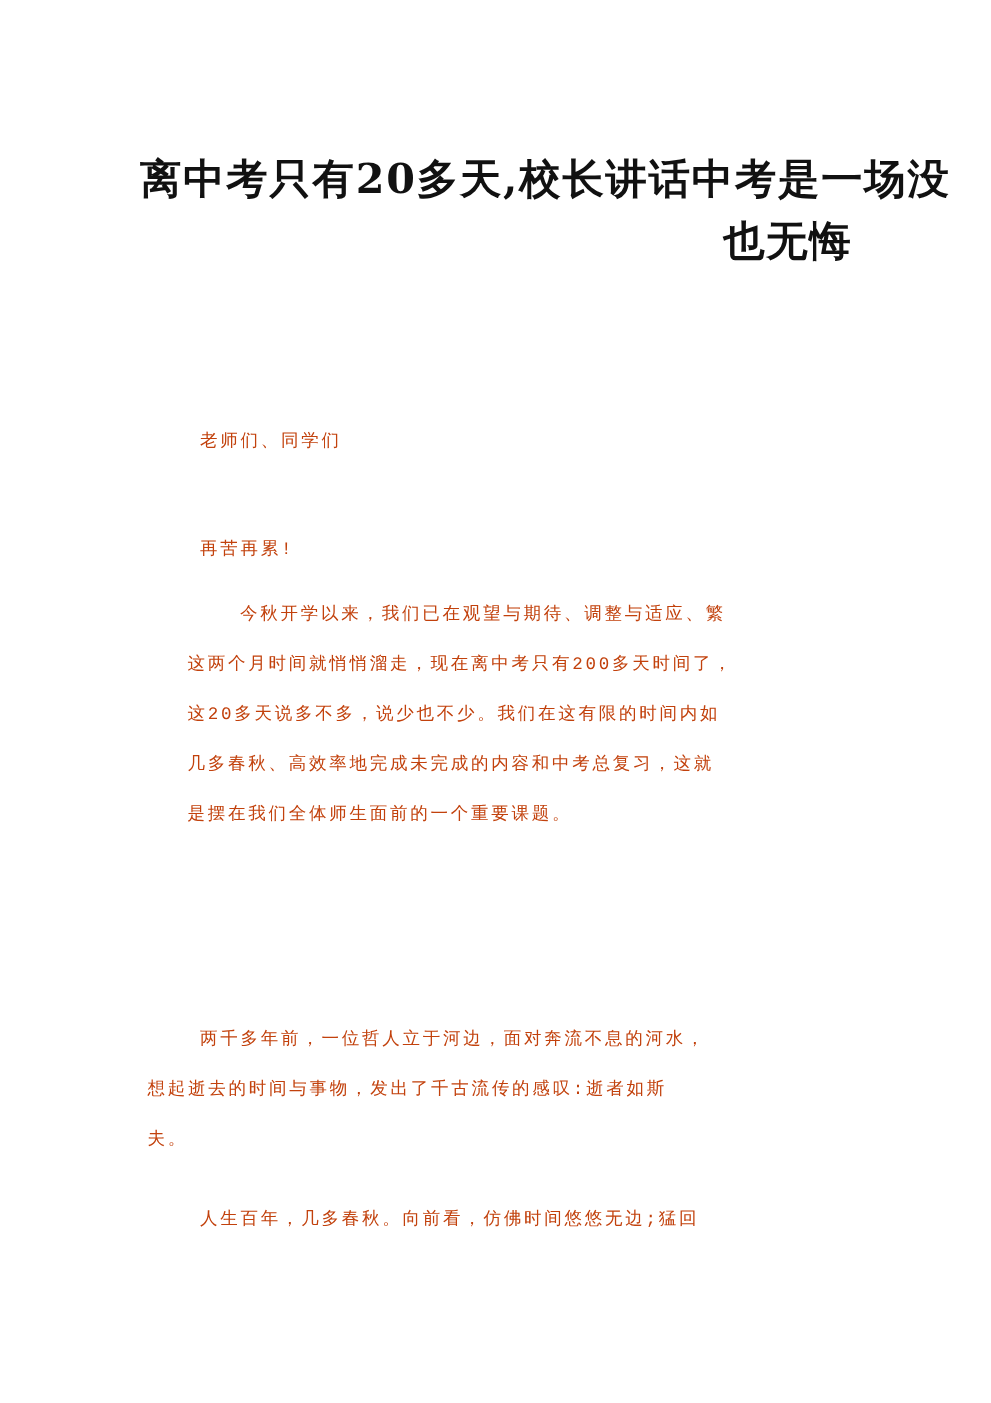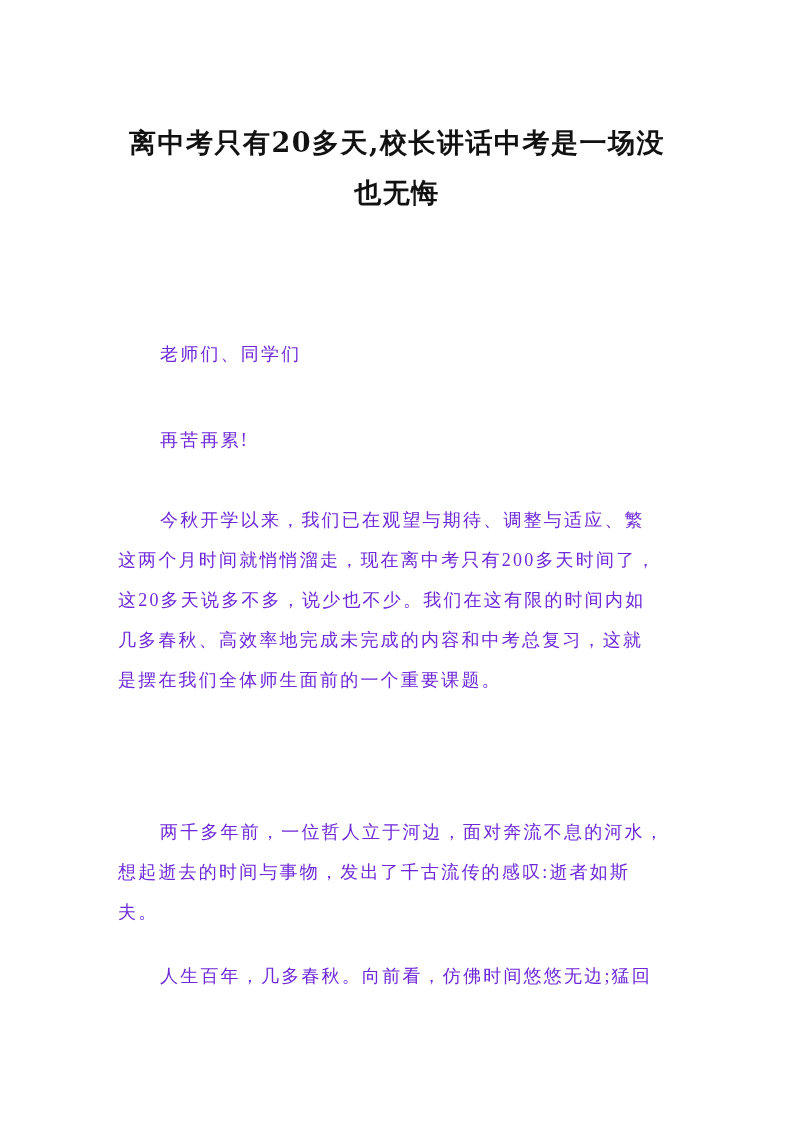--- a/index.html
+++ b/index.html
@@ -23,39 +23,39 @@
       background: #ffffff;
     }
     .title {
       position: absolute;
       left: 112px;
       top: 118px;
       width: 570px;
       margin: 0;
       font-family: "DejaVu Serif", "Liberation Serif", serif;
       font-weight: bold;
-      font-size: 27px;
+      font-size: 33px;
       line-height: 50px;
-      text-align: center;
+      text-align: right;
       color: #111111;
       letter-spacing: 1.5px;
     }
     .title .line {
       display: block;
       white-space: nowrap;
     }
     .body-text {
       position: absolute;
       left: 118px;
       width: 560px;
       margin: 0;
-      font-family: Liberation Serif, serif;
-      font-size: 18px;
+      font-family: Liberation Mono, monospace;
+      font-size: 14px;
       line-height: 40px;
-      color: #6d28d9;
+      color: #c2410c;
       letter-spacing: 2.2px;
       text-indent: 42px;
       text-align: justify;
     }
     .p-line {
       display: block;
       white-space: nowrap;
     }
     .indent { text-indent: 0; }
     .indent .p-line:first-child { padding-left: 42px; }
@@ -71,21 +71,21 @@
   </h1>
 
   <p class="body-text indent" style="top:334px;">
     <span class="p-line">老师们、同学们</span>
   </p>
 
   <p class="body-text indent" style="top:420px;">
     <span class="p-line">再苦再累!</span>
   </p>
 
-  <p class="body-text indent" style="top:500px;">
+  <p class="body-text indent" style="top:472px;margin-left:32px;">
     <span class="p-line">今秋开学以来，我们已在观望与期待、调整与适应、繁</span>
     <span class="p-line">这两个月时间就悄悄溜走，现在离中考只有200多天时间了，</span>
     <span class="p-line">这20多天说多不多，说少也不少。我们在这有限的时间内如</span>
     <span class="p-line">几多春秋、高效率地完成未完成的内容和中考总复习，这就</span>
     <span class="p-line">是摆在我们全体师生面前的一个重要课题。</span>
   </p>
 
   <p class="body-text indent" style="top:812px;">
     <span class="p-line">两千多年前，一位哲人立于河边，面对奔流不息的河水，</span>
     <span class="p-line">想起逝去的时间与事物，发出了千古流传的感叹:逝者如斯</span>

